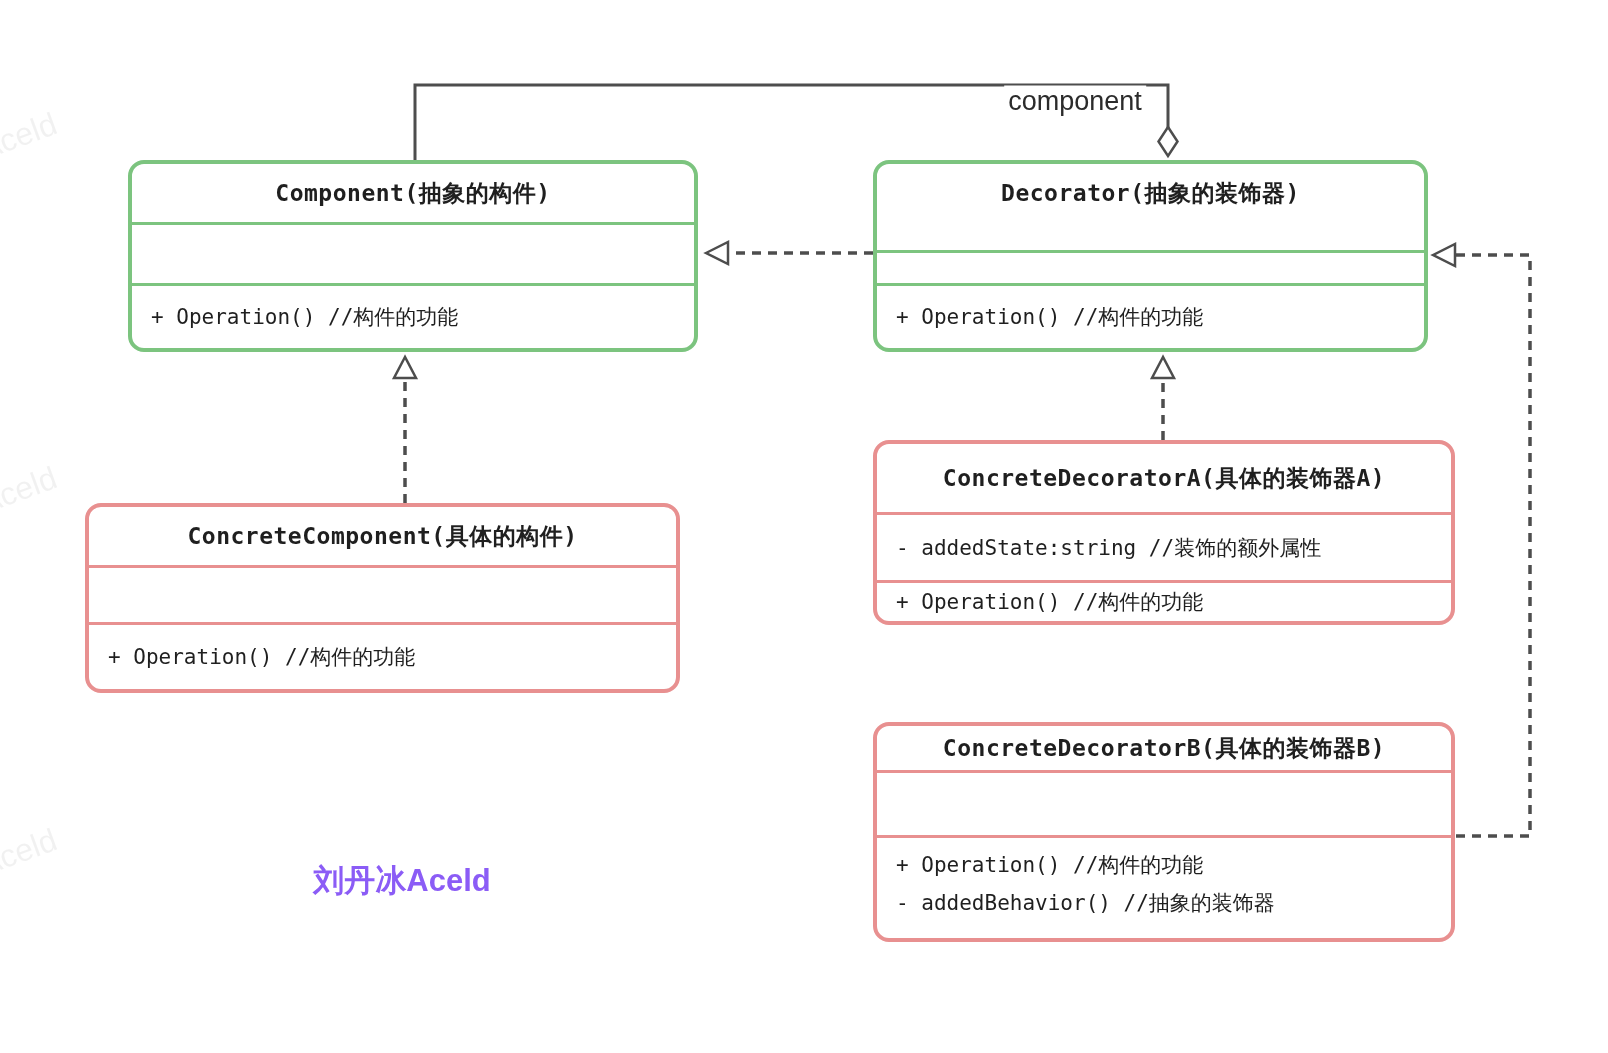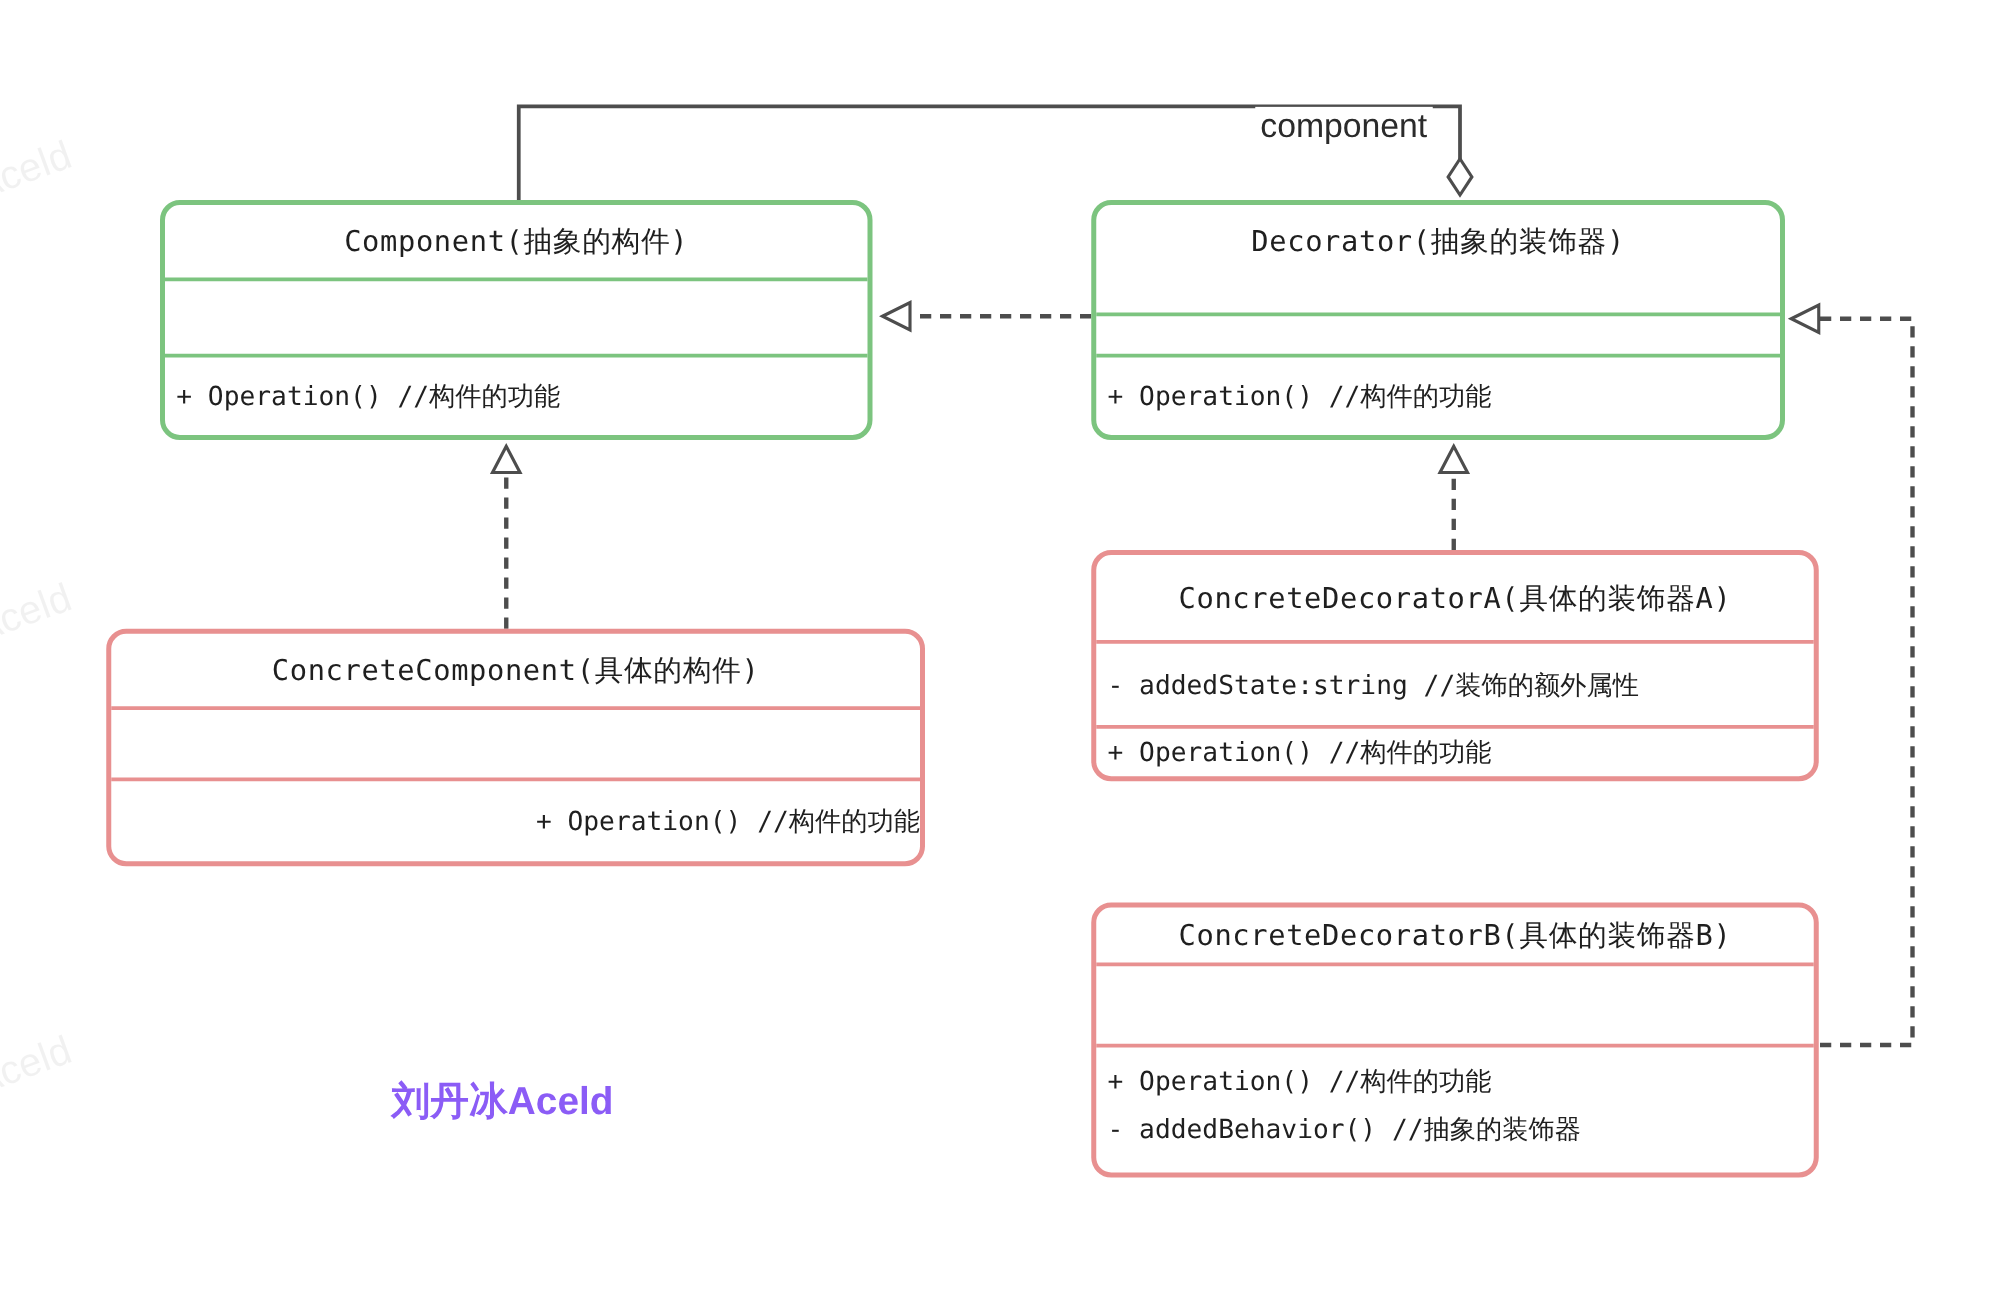--- a/index.html
+++ b/index.html
@@ -26,49 +26,49 @@
     display: flex;
     flex-direction: column;
     border: 4px solid;
   }
   .cls.green { border-color: #7cc47f; }
   .cls.red   { border-color: #e89090; }
   .cls-title {
     display: flex;
     align-items: center;
     justify-content: center;
-    font-weight: normal;
+    font-weight: bold;
     font-size: 23px;
     letter-spacing: 0.5px;
     white-space: nowrap;
   }
   .cls-mid {
     flex: 1;
     border-top: 3px solid;
     display: flex;
     align-items: center;
   }
   .cls-methods {
     border-top: 3px solid;
     display: flex;
     flex-direction: column;
     justify-content: center;
   }
   .green .cls-mid, .green .cls-methods { border-top-color: #7cc47f; }
   .red .cls-mid,   .red .cls-methods   { border-top-color: #e89090; }
   .member {
     font-size: 21px;
-    padding-left: 9px;
+    padding-left: 19px;
     white-space: nowrap;
     line-height: 38px;
   }
   
   #box-component          { left: 128px; top: 160px; width: 570px; height: 192px; }
   #box-decorator          { left: 873px; top: 160px; width: 555px; height: 192px; gap: 28px; }
-  #box-concrete-component { left: 85px;  top: 503px; width: 655px; height: 190px; text-align: right; }
+  #box-concrete-component { left: 85px;  top: 503px; width: 595px; height: 190px; }
   #box-concrete-decorator-a { left: 873px; top: 440px; width: 582px; height: 185px; }
   #box-concrete-decorator-b { left: 873px; top: 722px; width: 582px; height: 220px; }
   #box-component .cls-title,          #box-decorator .cls-title          { height: 58px; }
   #box-component .cls-methods,        #box-decorator .cls-methods        { height: 62px; }
   #box-concrete-component .cls-title   { height: 58px; }
   #box-concrete-component .cls-methods { height: 64px; }
   #box-concrete-decorator-a .cls-title   { height: 72px; }
   #box-concrete-decorator-a .cls-mid     { flex: none; height: 65px; }
   #box-concrete-decorator-a .cls-methods { flex: 1; }
   #box-concrete-decorator-b .cls-title   { height: 44px; }

